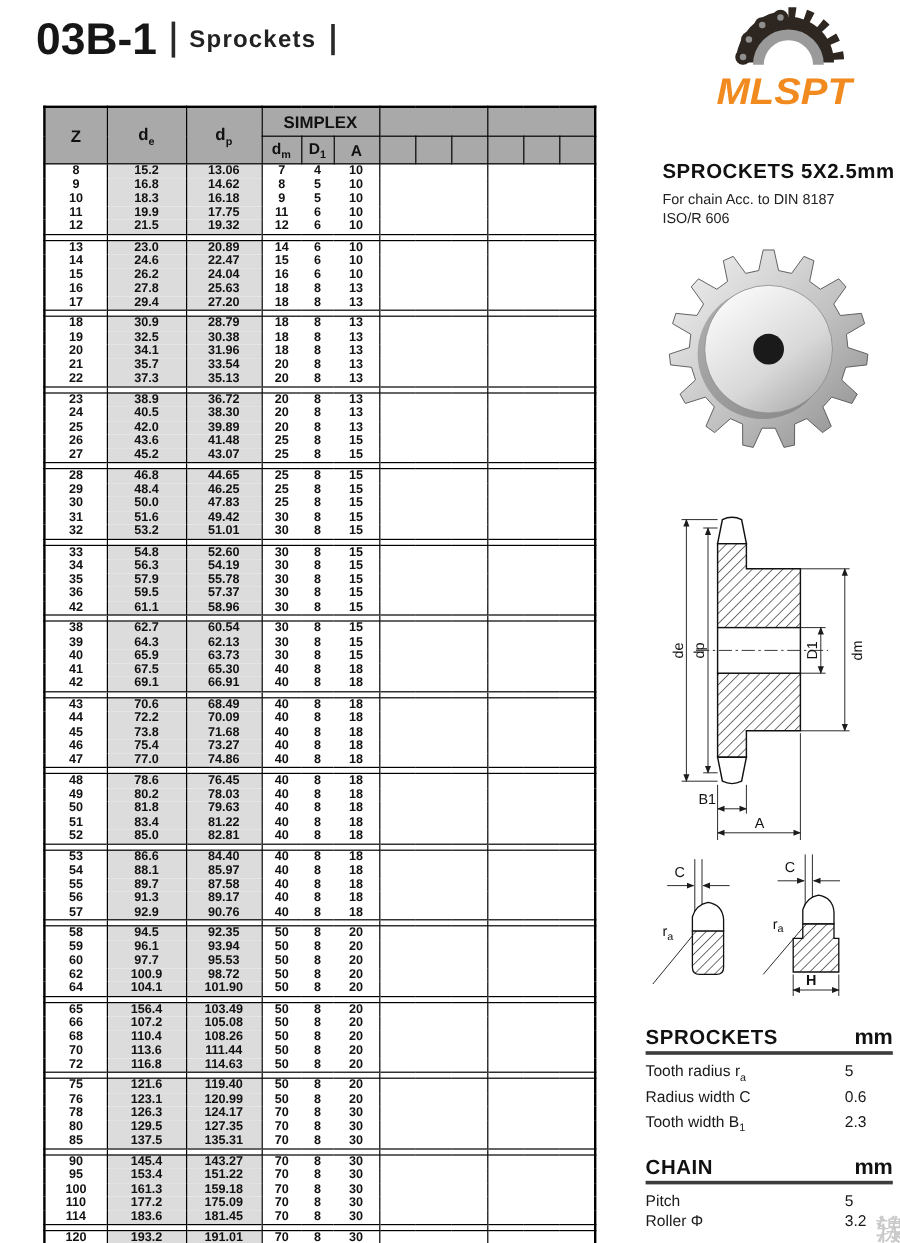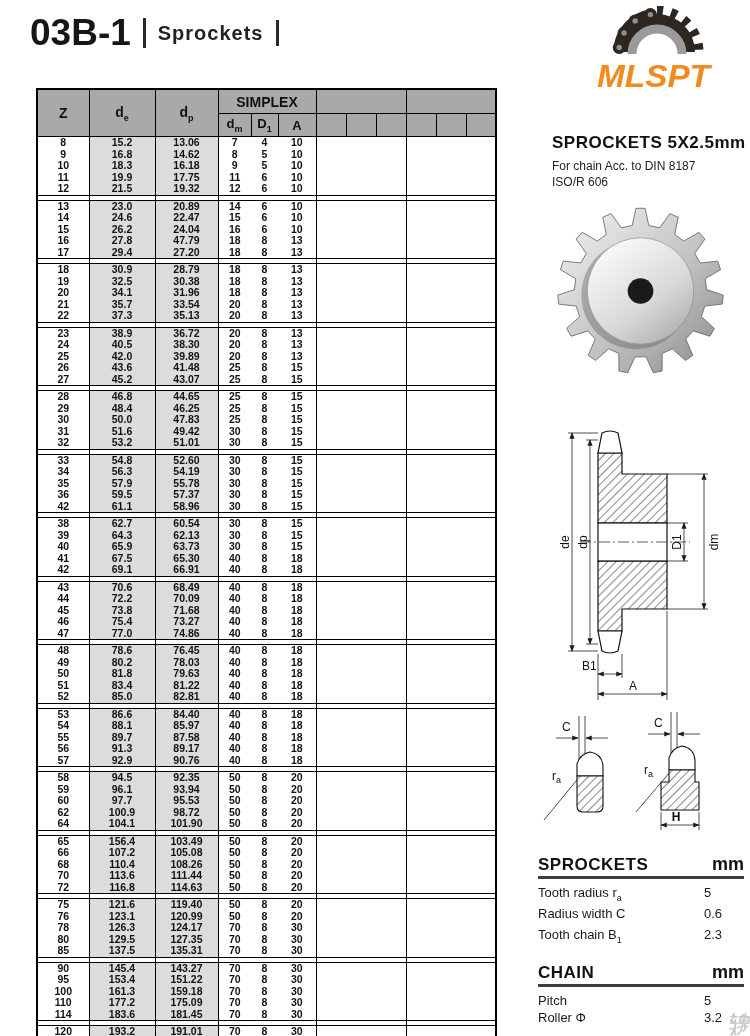--- a/index.html
+++ b/index.html
@@ -1,17 +1,17 @@
 <!DOCTYPE html>
 <html><head>
 <meta charset="utf-8">
 <style>
   html,body{margin:0;padding:0;background:#fff;}
   .sheet{position:relative;width:750px;height:1036px;background:#fff;overflow:hidden;
-         font-family:"Liberation Sans",sans-serif;color:#111;border-radius:18px;}
+         font-family:"Liberation Sans",sans-serif;color:#111;}
   
   .title-row{position:absolute;left:30px;top:12px;display:flex;align-items:center;}
   .title-code{font-size:37px;font-weight:800;letter-spacing:0px;color:#161616;}
   .vbar{width:3px;height:30px;background:#2a2a2a;margin:0 12px;}
   .vbar2{width:3px;height:26px;background:#2a2a2a;margin:0 12px;}
   .title-word{font-size:20px;font-weight:bold;letter-spacing:1px;color:#222;}
   
   .logo{position:absolute;left:597px;top:6px;width:115px;height:88px;}
   
   table.t{position:absolute;left:36px;top:88px;border-collapse:collapse;table-layout:fixed;
@@ -231,21 +231,21 @@
           <td class="c2">24.04</td>
           <td class="c3">16</td>
           <td class="c4">6</td>
           <td class="c5">10</td>
           <td class="e1" colspan="3"></td>
           <td class="e2" colspan="3"></td>
         </tr>
         <tr>
           <td class="c0">16</td>
           <td class="c1">27.8</td>
-          <td class="c2">47.79</td>
+          <td class="c2">25.63</td>
           <td class="c3">18</td>
           <td class="c4">8</td>
           <td class="c5">13</td>
           <td class="e1" colspan="3"></td>
           <td class="e2" colspan="3"></td>
         </tr>
         <tr>
           <td class="c0">17</td>
           <td class="c1">29.4</td>
           <td class="c2">27.20</td>
@@ -1093,21 +1093,21 @@
     <div class="spec-rows">
       <div class="spec-row">
         <span class="lab"><span>Tooth radius r</span><sub>a</sub></span>
         <span class="val">5</span>
       </div>
       <div class="spec-row">
         <span class="lab"><span>Radius width C</span><sub></sub></span>
         <span class="val">0.6</span>
       </div>
       <div class="spec-row">
-        <span class="lab"><span>Tooth chain B</span><sub>1</sub></span>
+        <span class="lab"><span>Tooth width B</span><sub>1</sub></span>
         <span class="val">2.3</span>
       </div>
     </div>
     <div class="spec-head">
       <span class="spec-title">CHAIN</span>
       <span class="spec-unit">mm</span>
     </div>
     <div class="spec-rows">
       <div class="spec-row">
         <span class="lab"><span>Pitch</span></span>

